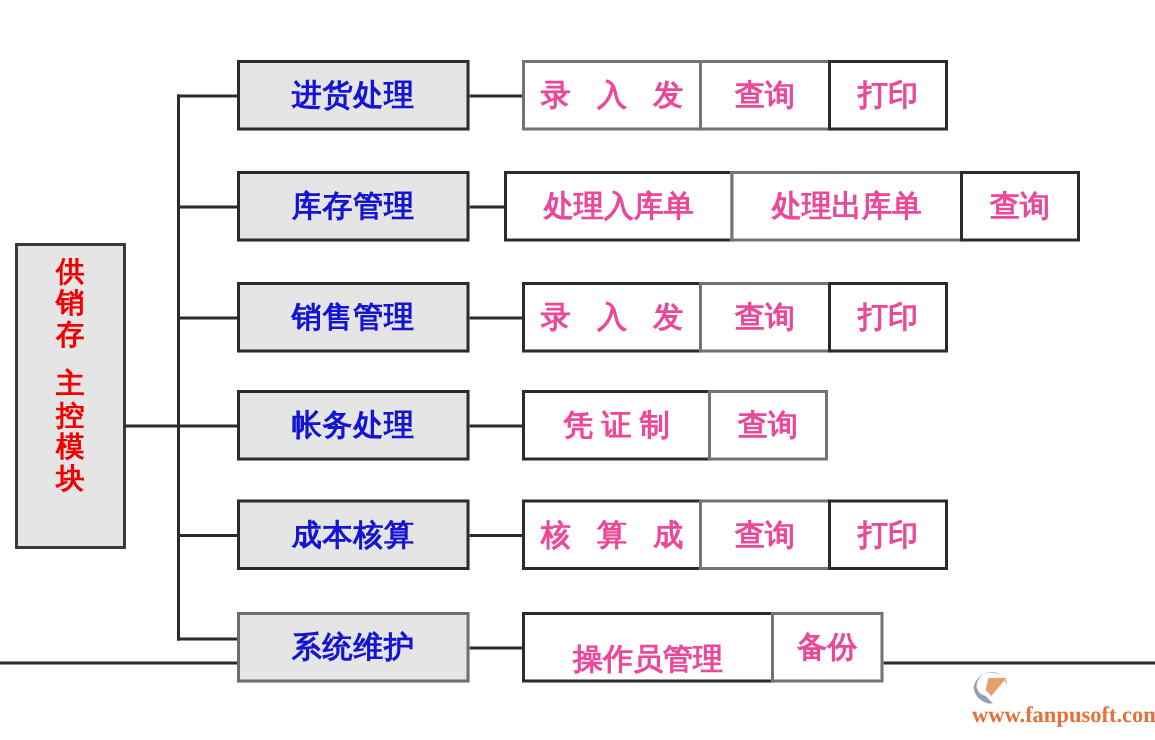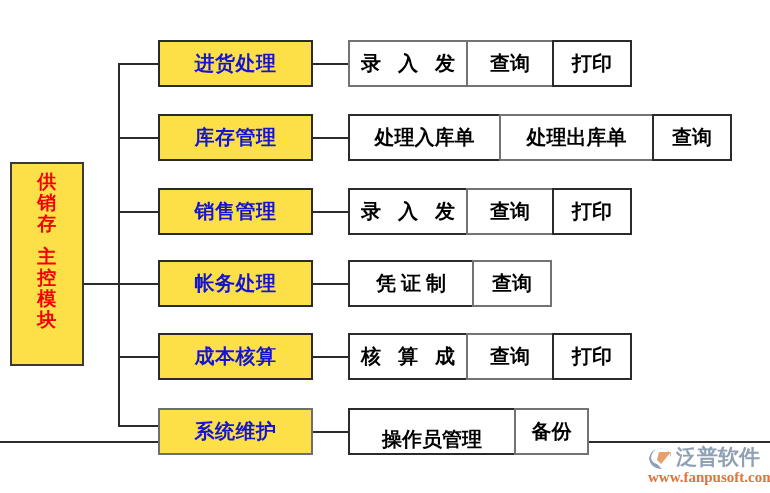--- a/index.html
+++ b/index.html
@@ -16,21 +16,21 @@
     width: 770px;
     height: 493px;
     background: #ffffff;
     overflow: hidden;
   }
 
   
   .box {
     position: absolute;
     box-sizing: border-box;
-    background: #fde047;
+    background: #e5e5e5;
     border: 2px solid #2b2b2b;
     display: flex;
     align-items: center;
     justify-content: center;
     color: #1414d2;
     font-weight: bold;
     letter-spacing: 0.5px;
     white-space: nowrap;
   }
   .box.soft {
@@ -87,25 +87,25 @@
   }
   .action {
     position: relative;
     box-sizing: border-box;
     border: 2px solid #2b2b2b;
     margin-left: -2px;
     background: #ffffff;
     display: flex;
     align-items: center;
     justify-content: center;
-    color: #000000;
+    color: #ec4899;
     font-weight: bold;
     font-size: 20px;
     white-space: nowrap;
-    font-family: Liberation Serif, serif;
+    font-family: Liberation Sans, sans-serif;
   }
   .action:first-child { margin-left: 0; }
   .action.soft { border-color: #737373; }
   .action.spaced { letter-spacing: 6px; text-indent: 6px; }
 
   
   .line {
     position: absolute;
     background: #2b2b2b;
   }
@@ -199,21 +199,21 @@
       <span>查询</span>
     </div>
     <div class="action" style="width:80px;">
       <span>打印</span>
     </div>
   </div>
 
   <div class="box module" style="top:114px;">
     <span>库存管理</span>
   </div>
-  <div class="actionrow" style="left:348px; top:114px;border-radius:23px;">
+  <div class="actionrow" style="left:336px; top:114px;border-radius:23px;">
     <div class="action" style="width:153px;">
       <span>处理入库单</span>
     </div>
     <div class="action soft" style="width:155px;">
       <span>处理出库单</span>
     </div>
     <div class="action" style="width:80px;">
       <span>查询</span>
     </div>
   </div>
@@ -272,17 +272,16 @@
     </div>
   </div>
 
   <div id="logo">
     <span class="mark">
       <svg width="26" height="26" viewBox="0 0 26 26" aria-hidden="true">
         <path d="M3 13 A10 10 0 0 1 23 13 L23 9 A12 12 0 0 0 1 13 A12 12 0 0 0 14 24 L9 19 A8 8 0 0 1 3 13 Z" fill="#8f9fb4"></path>
         <path d="M11 7 L23 7 L13 19 L9 15 Z" fill="#e8a06a"></path>
       </svg>
     </span>
-    <span class="logo-text">泛普软件</span>
     <span class="logo-url">www.fanpusoft.com</span>
   </div>
 
 </div>
 
 </body></html>

